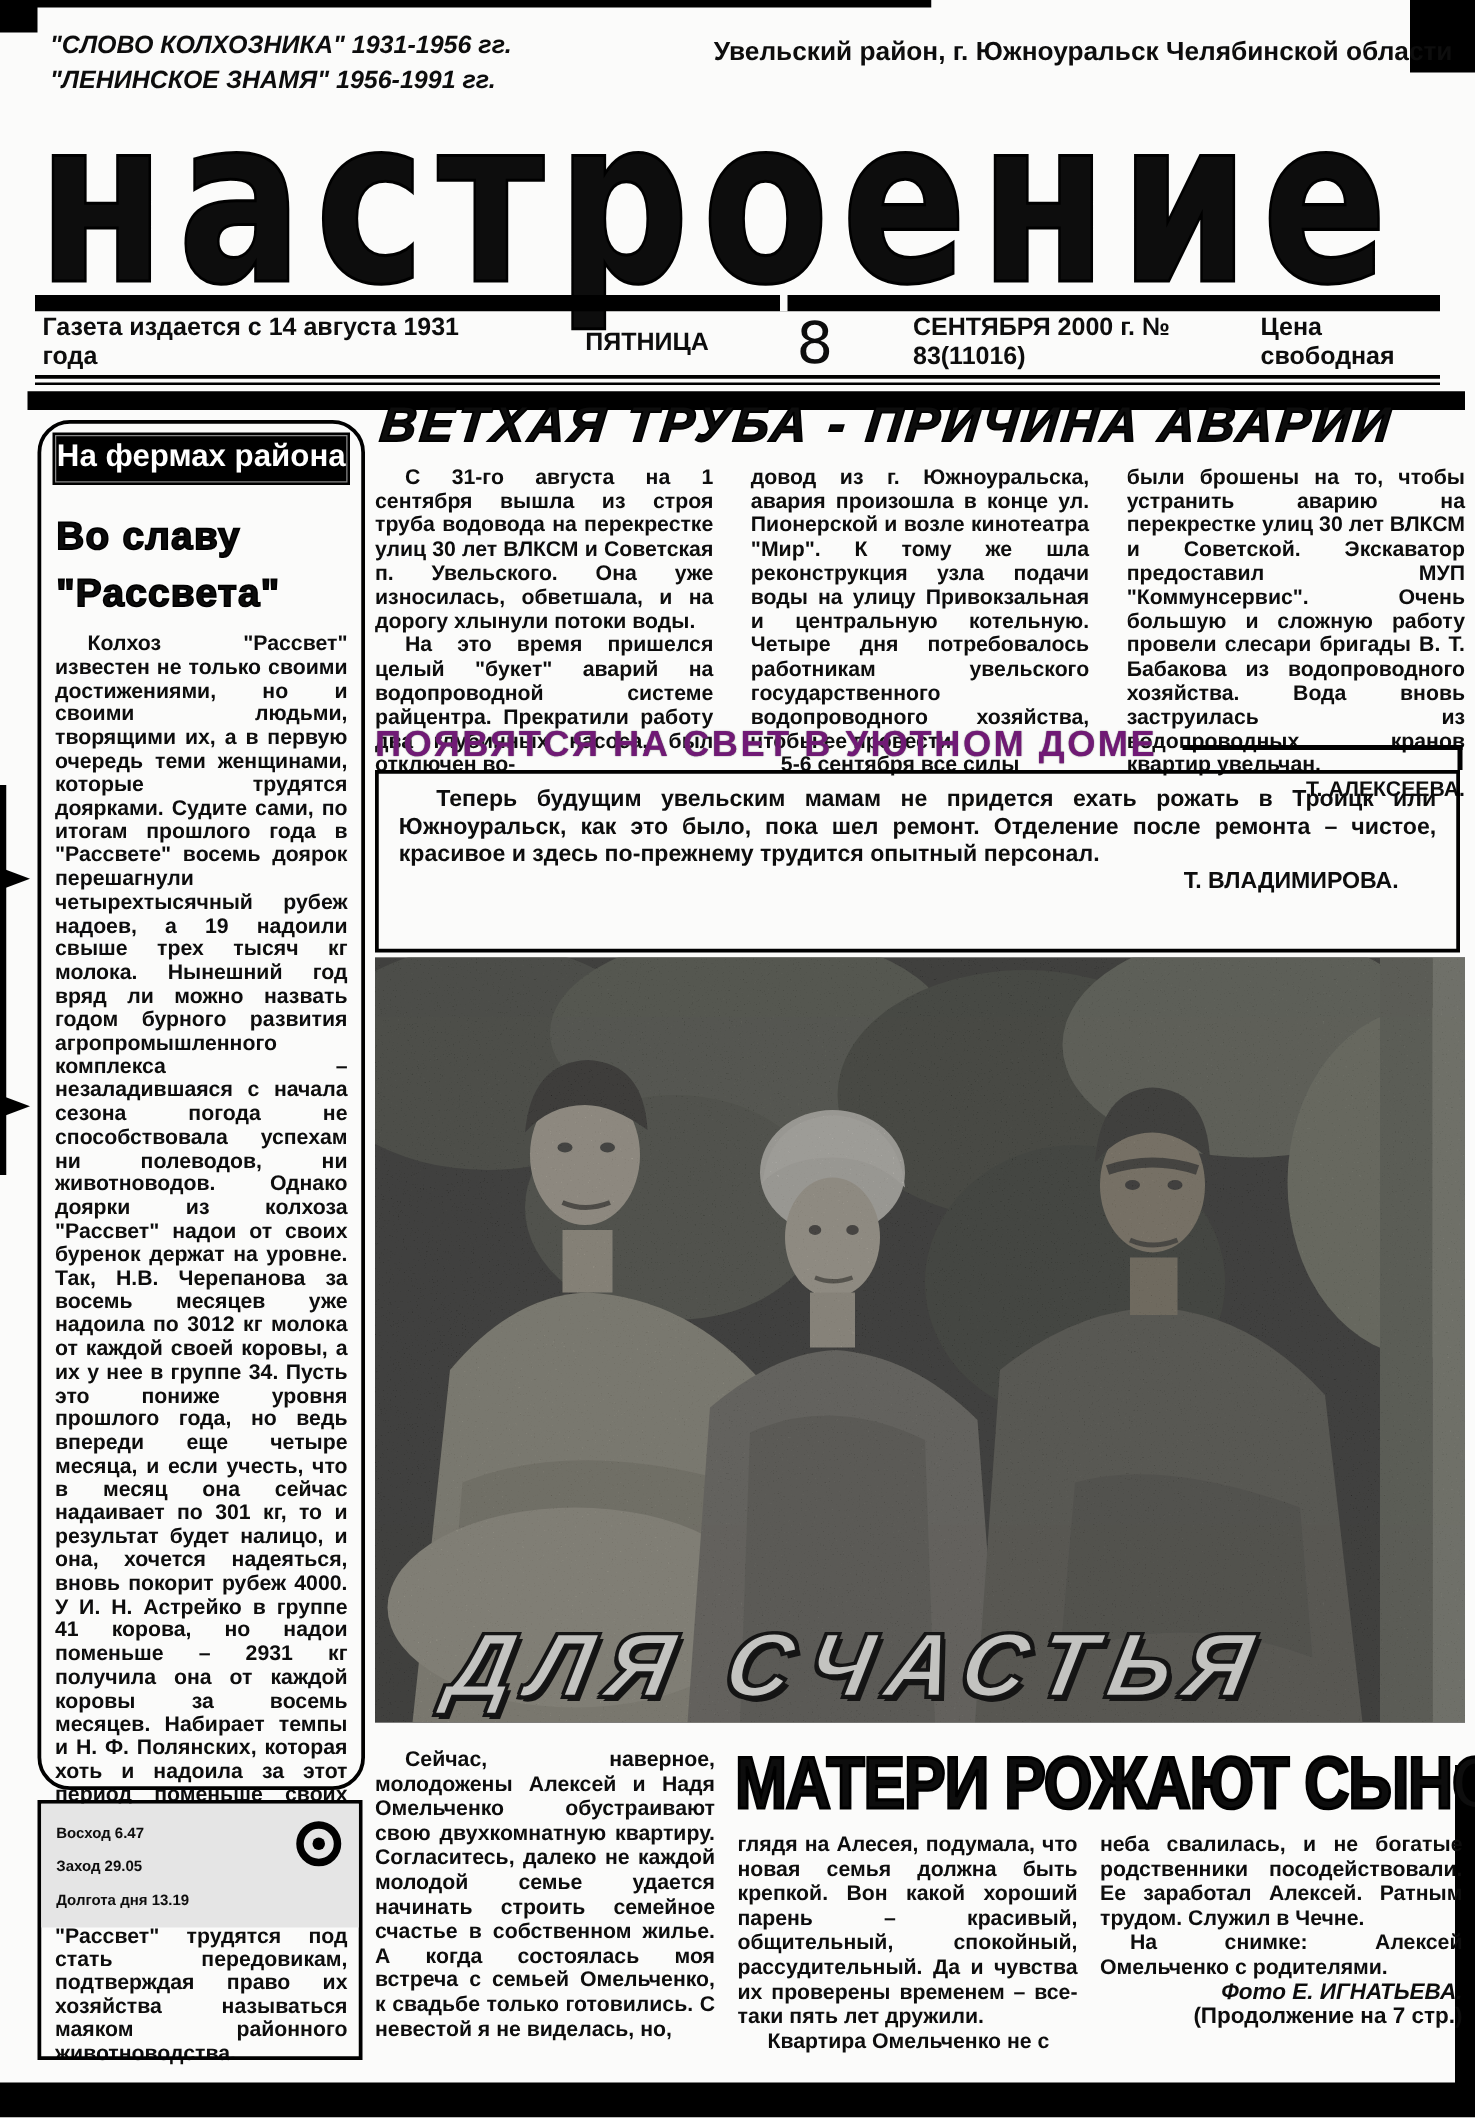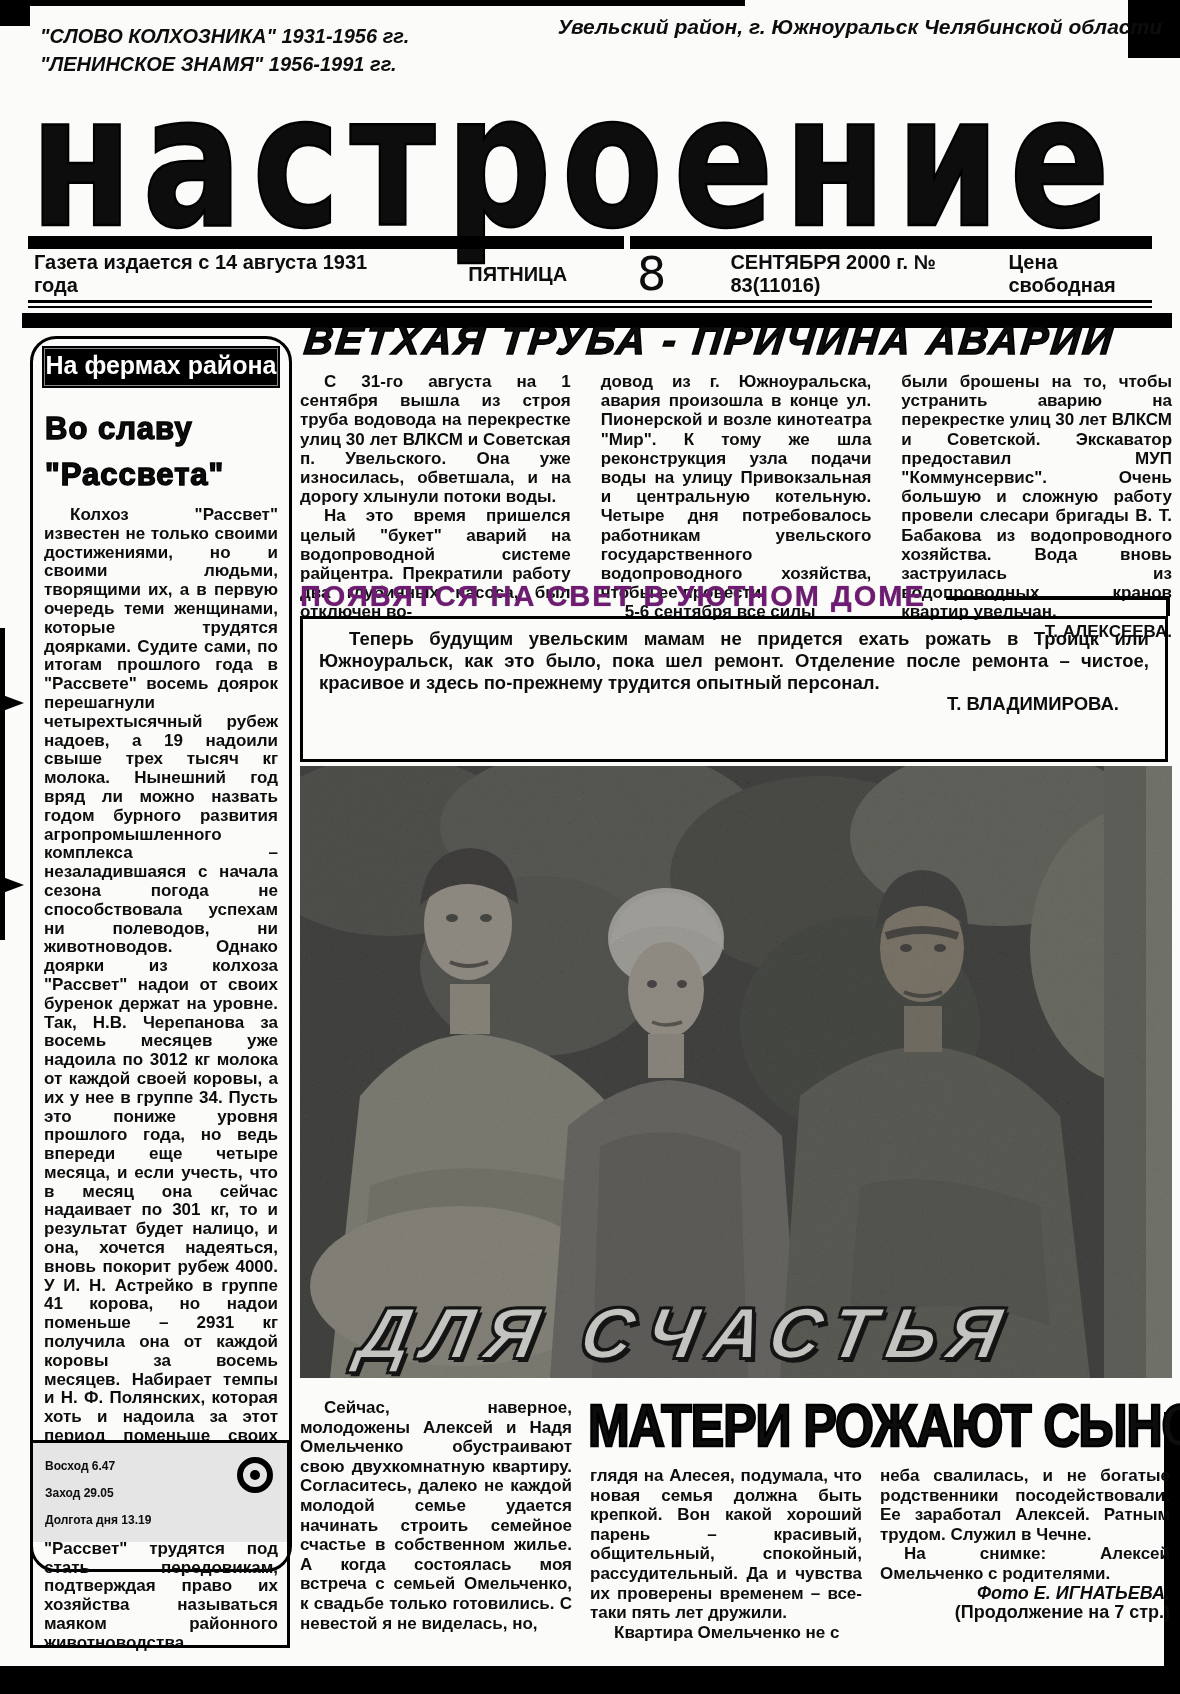--- a/index.html
+++ b/index.html
@@ -83,41 +83,41 @@
 <div class="abs art" style="left:0;top:628px;width:5px;height:312px;"></div>
 <div class="abs arrow" style="left:0;top:694px;"></div>
 <div class="abs arrow" style="left:0;top:876px;"></div>
 <div class="abs art" style="left:1164px;top:1412px;width:16px;height:256px;"></div>
 <div class="abs art" style="left:0;top:1666px;width:1180px;height:28px;"></div>
 
 <div class="abs former" style="left:40px;top:22px;">
   <div>"СЛОВО КОЛХОЗНИКА" 1931-1956 гг.</div>
   <div>"ЛЕНИНСКОЕ ЗНАМЯ" 1956-1991 гг.</div>
 </div>
-<div class="abs region" style="right:18px;top:15px;font-style:italic;">Увельский район, г. Южноуральск Челябинской области</div>
+<div class="abs region" style="right:18px;top:30px;">Увельский район, г. Южноуральск Челябинской области</div>
 
 <div class="abs masthead" style="left:30px;top:70px;">настроение</div>
 
 <div class="abs bar" style="left:28px;top:236px;width:1124px;height:13px;">
   <span class="bar-gap"></span>
 </div>
 
 <div class="abs dateline" style="left:34px;top:252px;width:1124px;height:44px;">
   <span>Газета издается с 14 августа 1931 года</span>
   <span style="margin-left:81px;">ПЯТНИЦА</span>
   <span class="dl-day" style="margin-left:70px;">8</span>
   <span style="margin-left:64px;">СЕНТЯБРЯ 2000 г. № 83(11016)</span>
   <span style="margin-left:auto;">Цена свободная</span>
 </div>
 
 <div class="abs bar" style="left:28px;top:300px;width:1124px;height:3px;"></div>
 <div class="abs bar" style="left:28px;top:306px;width:1124px;height:2px;"></div>
 <div class="abs bar" style="left:22px;top:313px;width:1150px;height:15px;"></div>
 
-<div class="abs rubric-box" style="left:30px;top:336px;width:262px;height:1236px;">
+<div class="abs rubric-box" style="left:30px;top:336px;width:262px;height:1096px;">
   <div class="rubric-header">На фермах района</div>
   <div class="sb-title">
     <div>Во славу</div>
     <div>"Рассвета"</div>
   </div>
   <div class="sb-body">Колхоз "Рассвет" известен не только своими достижениями, но и своими людьми, творящими их, а в первую очередь теми женщинами, которые трудятся доярками. Судите сами, по итогам прошлого года в "Рассвете" восемь доярок перешагнули четырехтысячный рубеж надоев, а 19 надоили свыше трех тысяч кг молока. Нынешний год вряд ли можно назвать годом бурного развития агропромышленного комплекса – незаладившаяся с начала сезона погода не способствовала успехам ни полеводов, ни животноводов. Однако доярки из колхоза "Рассвет" надои от своих буренок держат на уровне. Так, Н.В. Черепанова за восемь месяцев уже надоила по 3012 кг молока от каждой своей коровы, а их у нее в группе 34. Пусть это пониже уровня прошлого года, но ведь впереди еще четыре месяца, и если учесть, что в месяц она сейчас надаивает по 301 кг, то и результат будет налицо, и она, хочется надеяться, вновь покорит рубеж 4000. У И. Н. Астрейко в группе 41 корова, но надои поменьше – 2931 кг получила она от каждой коровы за восемь месяцев. Набирает темпы и Н. Ф. Полянских, которая хоть и надоила за этот период поменьше своих коллег – 2601 кг, но ежемесячный надой у нее самый большой в хозяйстве – 387 кг. Да и все остальные доярки колхоза "Рассвет" трудятся под стать передовикам, подтверждая право их хозяйства называться маяком районного животноводства.</div>
 </div>
 
 <div class="abs astro" style="left:30px;top:1440px;width:260px;height:208px;">
   <div class="astro-sun">

